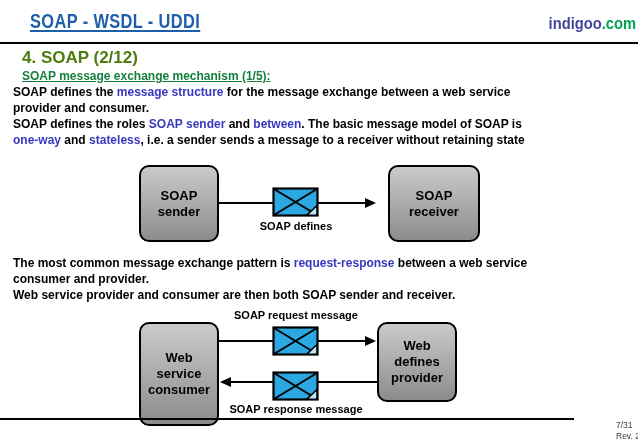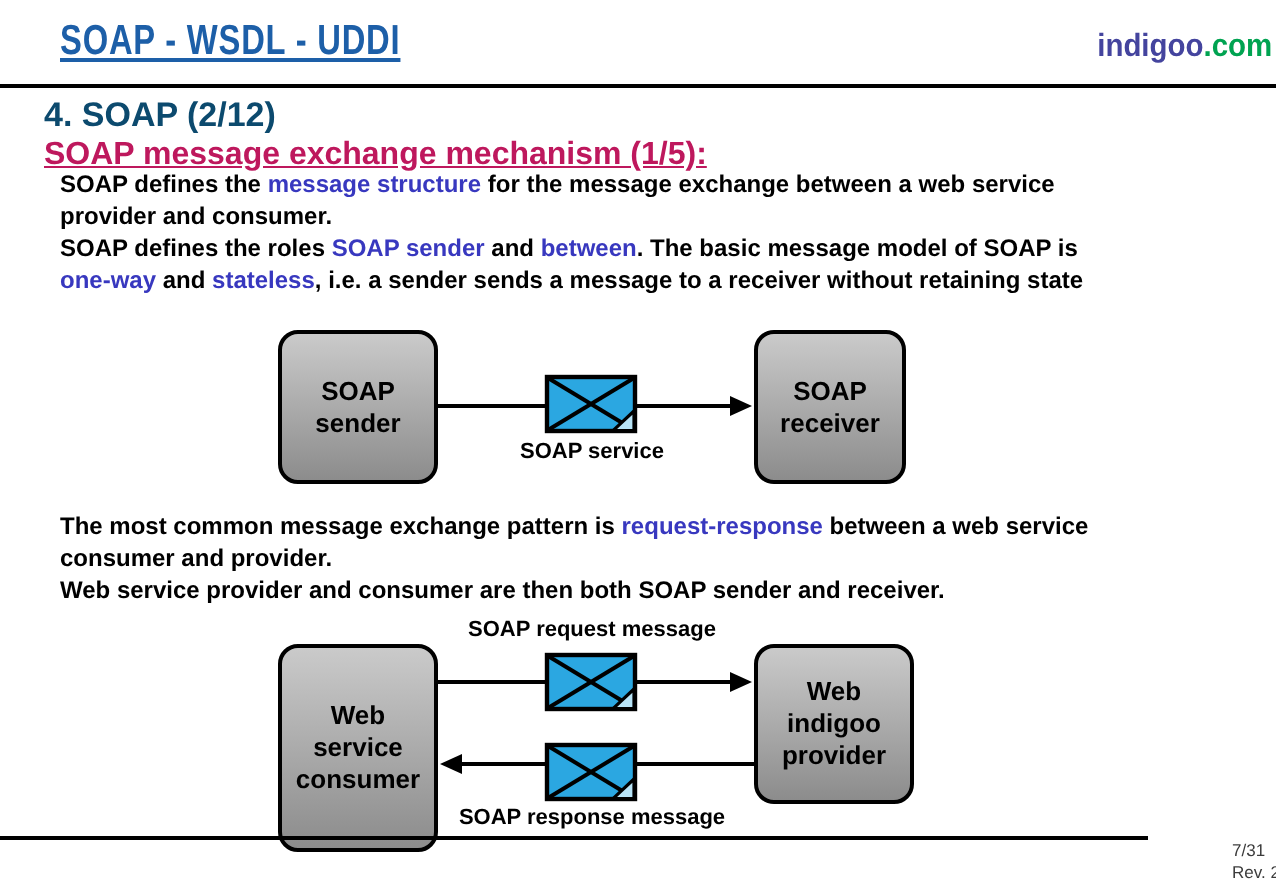--- a/index.html
+++ b/index.html
@@ -14,36 +14,36 @@
     letter-spacing:.5px;transform:scaleX(.78);transform-origin:0 0;
   }
   .brand{
     position:absolute;right:2px;top:15px;font-size:16px;font-weight:bold;
     white-space:nowrap;transform:scaleX(.92);transform-origin:100% 0;
   }
   .brand-name{color:#44449e}
   .brand-tld{color:#00a351}
   .header-rule{position:absolute;left:0;top:42px;width:638px;height:2px;background:#000;}
   
-  .heading{position:absolute;left:22px;top:48px;font-size:17px;font-weight:bold;color:#0c4a6e;white-space:nowrap;}
-  .subheading{position:absolute;left:22px;top:69px;font-size:16px;font-weight:bold;color:#be185d;text-decoration:underline;white-space:nowrap;text-align:right;}
-  .para{position:absolute;left:30px;font-size:12px;font-weight:bold;color:#000;line-height:16px;white-space:nowrap;}
+  .heading{position:absolute;left:22px;top:48px;font-size:17px;font-weight:bold;color:#4d7c0f;white-space:nowrap;}
+  .subheading{position:absolute;left:22px;top:69px;font-size:12px;font-weight:bold;color:#15803d;text-decoration:underline;white-space:nowrap;text-align:right;}
+  .para{position:absolute;left:13px;font-size:12px;font-weight:bold;color:#000;line-height:16px;white-space:nowrap;}
   .p1{top:84px}
   .p2{top:255px}
   .kw{color:#3838bf}
   
   .node{
     position:absolute;box-sizing:border-box;
     background:linear-gradient(180deg,#cacaca 0%,#8c8c8c 100%);
     border:2.5px solid #000;border-radius:10px;
     display:flex;align-items:center;justify-content:center;text-align:center;
     font-size:13px;font-weight:bold;color:#000;line-height:16px;padding:2px;
   }
   #box-sender{left:139px;top:165px;width:80px;height:77px}
-  #box-receiver{left:377px;top:165px;width:76px;height:77px}
+  #box-receiver{left:388px;top:165px;width:92px;height:77px}
   #box-consumer{left:139px;top:322px;width:80px;height:104px}
   #box-provider{left:377px;top:322px;width:80px;height:80px}
   
   .hline{position:absolute;height:2px;background:#000;}
   .head-r{position:absolute;width:0;height:0;border-top:5px solid transparent;border-bottom:5px solid transparent;border-left:11px solid #000;}
   .head-l{position:absolute;width:0;height:0;border-top:5px solid transparent;border-bottom:5px solid transparent;border-right:11px solid #000;}
   #line-1{left:219px;top:202px;width:147px}
   #head-1{left:365px;top:198px}
   #line-2{left:219px;top:340px;width:147px}
   #head-2{left:365px;top:336px}
@@ -88,33 +88,33 @@
     <div class="hline" id="line-1"></div>
     <div class="head-r" id="head-1"></div>
     <div class="envelope" id="env-1">
       <svg viewBox="0 0 47 30" width="47" height="30">
         <rect x="1.5" y="1.5" width="44" height="27" fill="#2ba7e1" stroke="#000" stroke-width="2.2"></rect>
         <line x1="2" y1="2" x2="45" y2="28" stroke="#000" stroke-width="2"></line>
         <line x1="45" y1="2" x2="2" y2="28" stroke="#000" stroke-width="2"></line>
         <path d="M34.5 28.3 L45 28.3 L45 18.5 Z" fill="#b8e4f7" stroke="#000" stroke-width="1.6" stroke-linejoin="round"></path>
       </svg>
     </div>
-    <div class="msg-label" id="label-message">SOAP service</div>
+    <div class="msg-label" id="label-message">SOAP defines</div>
   </div>
 
   <div class="para p2">
       <div><span>The most common message exchange pattern is </span><span class="kw">request-response</span><span> between a web service</span></div>
       <div><span>consumer and provider.</span></div>
       <div><span>Web service provider and consumer are then both SOAP sender and receiver.</span></div>
     </div>
 
   <div>
     <div class="msg-label" id="label-request">SOAP request message</div>
     <div class="node" id="box-consumer">Web service consumer</div>
-    <div class="node" id="box-provider">Web indigoo provider</div>
+    <div class="node" id="box-provider">Web defines provider</div>
     <div class="hline" id="line-2"></div>
     <div class="head-r" id="head-2"></div>
     <div class="envelope" id="env-2">
       <svg viewBox="0 0 47 30" width="47" height="30">
         <rect x="1.5" y="1.5" width="44" height="27" fill="#2ba7e1" stroke="#000" stroke-width="2.2"></rect>
         <line x1="2" y1="2" x2="45" y2="28" stroke="#000" stroke-width="2"></line>
         <line x1="45" y1="2" x2="2" y2="28" stroke="#000" stroke-width="2"></line>
         <path d="M34.5 28.3 L45 28.3 L45 18.5 Z" fill="#b8e4f7" stroke="#000" stroke-width="1.6" stroke-linejoin="round"></path>
       </svg>
     </div>

